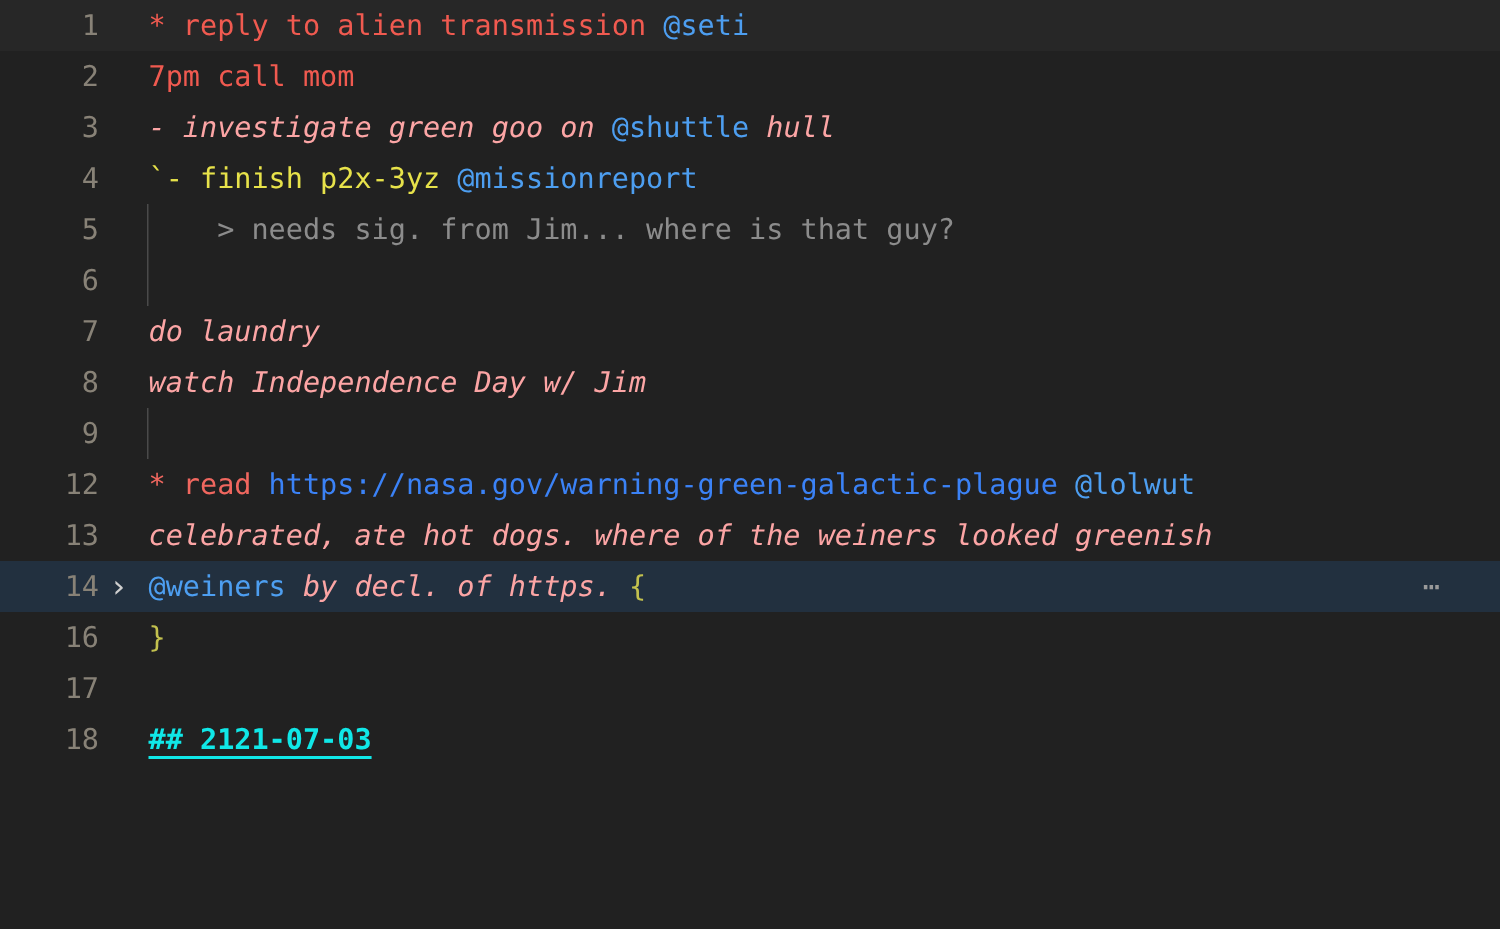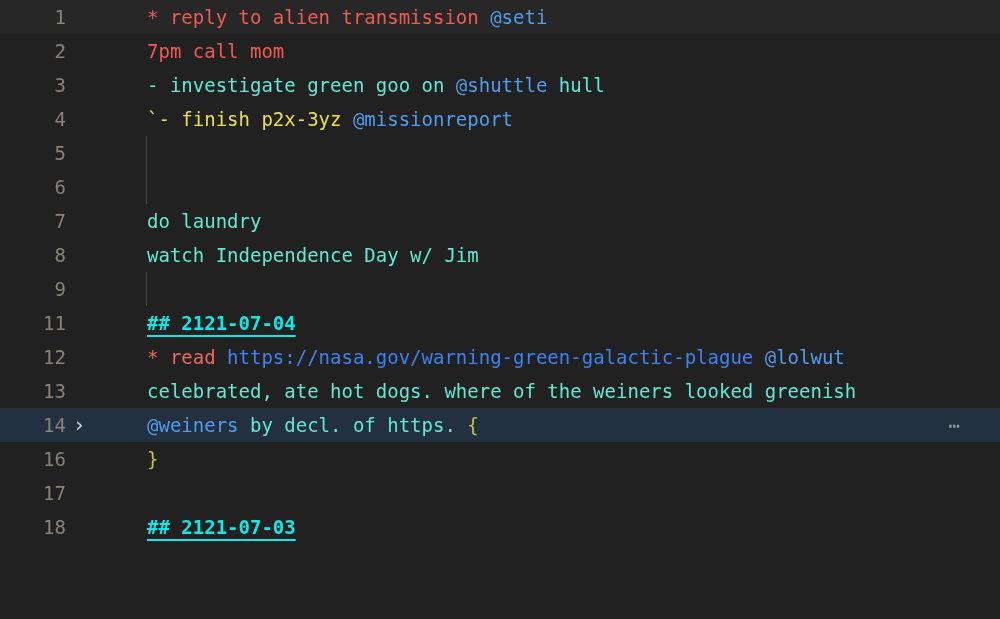--- a/index.html
+++ b/index.html
@@ -66,21 +66,20 @@
   }
 
   
   .code {
     flex: 1 1 auto;
     position: relative;
     padding-left: 7px;
     color: #e6e1dc;
     line-height: 34px;
     overflow: hidden;
-    margin-left: 48px;
   }
 
   
   .row .iguide {
     position: absolute;
     left: 6px;
     top: 0;
     bottom: 0;
     width: 1px;
     background: #4a4a4a;
@@ -93,43 +92,42 @@
     top: 0;
     line-height: 34px;
     color: #9a9a9a;
     letter-spacing: 2px;
     font-size: 19px;
   }
 
   
   .t-red      { color: #f05a50; }
   .t-salmon   { color: #f0675f; text-align: right; }
-  .t-white    { color: #5eead4; }
+  .t-white    { color: #fca5a5; font-style: italic; }
   .t-blue     { color: #4d9ef0; }
   .t-yellow   { color: #e7e24a; }
   .t-grey     { color: #8c8c8c; }
   .t-cyan     { color: #10e7e7; font-weight: bold; text-decoration: underline; text-underline-offset: 5px; text-decoration-thickness: 2px; }
   .t-purple   { color: #3b82f6; text-underline-offset: 4px; text-decoration-thickness: 1px; }
   .t-brace    { color: #c3c14e; }
 </style>
 </head>
 <body>
 
 <div id="editor">
   <div id="rows">
       <div class="row h34 current"><div class="gutter">1</div><div class="fold"></div><div class="code"><span class="t-red">* reply to alien transmission </span><span class="t-blue">@seti</span></div></div>
       <div class="row h34"><div class="gutter">2</div><div class="fold"></div><div class="code"><span class="t-red">7pm call mom</span></div></div>
       <div class="row h34"><div class="gutter">3</div><div class="fold"></div><div class="code"><span class="t-white">- investigate green goo on </span><span class="t-blue">@shuttle</span><span class="t-white"> hull</span></div></div>
       <div class="row h34"><div class="gutter">4</div><div class="fold"></div><div class="code"><span class="t-yellow">`- finish p2x-3yz </span><span class="t-blue">@missionreport</span></div></div>
-      <div class="row h34"><div class="gutter">5</div><div class="fold"></div><div class="code"><div class="iguide"></div></div></div>
+      <div class="row h34"><div class="gutter">5</div><div class="fold"></div><div class="code"><div class="iguide"></div><span class="t-grey">    &gt; needs sig. from Jim... where is that guy?</span></div></div>
       <div class="row h34"><div class="gutter">6</div><div class="fold"></div><div class="code"><div class="iguide"></div><span class="t-white"></span></div></div>
       <div class="row h34"><div class="gutter">7</div><div class="fold"></div><div class="code"><span class="t-white">do laundry</span></div></div>
       <div class="row h34"><div class="gutter">8</div><div class="fold"></div><div class="code"><span class="t-white">watch Independence Day w/ Jim</span></div></div>
       <div class="row h34"><div class="gutter">9</div><div class="fold"></div><div class="code"><div class="iguide"></div><span class="t-white"></span></div></div>
-      <div class="row h34"><div class="gutter">11</div><div class="fold"></div><div class="code"><span class="t-cyan">## 2121-07-04</span></div></div>
       <div class="row h34"><div class="gutter">12</div><div class="fold"></div><div class="code"><span class="t-salmon">* read </span><span class="t-purple">https://nasa.gov/warning-green-galactic-plague</span><span class="t-white"> </span><span class="t-blue">@lolwut</span></div></div>
       <div class="row h34"><div class="gutter">13</div><div class="fold"></div><div class="code"><span class="t-white">celebrated, ate hot dogs. where of the weiners looked greenish</span></div></div>
       <div class="row h34 selected"><div class="gutter">14</div><div class="fold"><span class="chev">›</span></div><div class="code"><span class="t-blue">@weiners</span><span class="t-white"> by decl. of https. </span><span class="t-brace">{</span><div class="foldmark">⋯</div></div></div>
       <div class="row h34"><div class="gutter">16</div><div class="fold"></div><div class="code"><span class="t-brace">}</span></div></div>
       <div class="row h34"><div class="gutter">17</div><div class="fold"></div><div class="code"><span class="t-white"></span></div></div>
       <div class="row h34"><div class="gutter">18</div><div class="fold"></div><div class="code"><span class="t-cyan">## 2121-07-03</span></div></div>
     </div>
 </div>
 
 </body></html>

